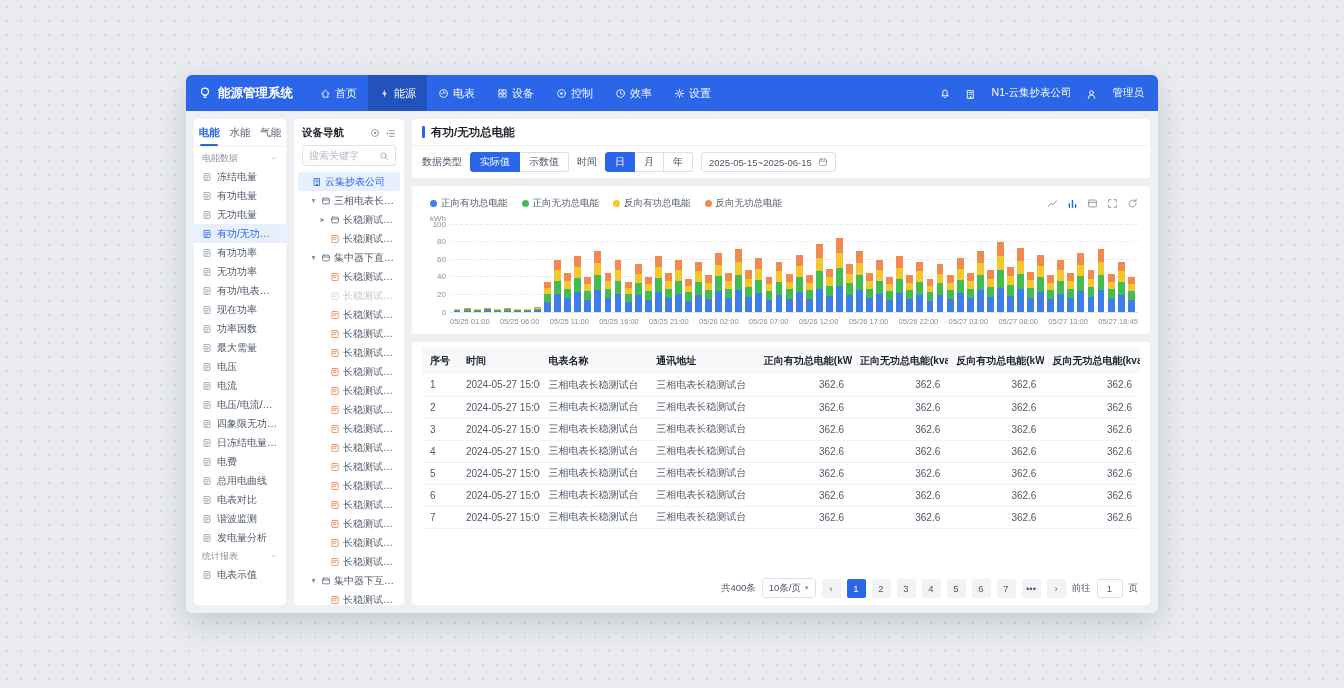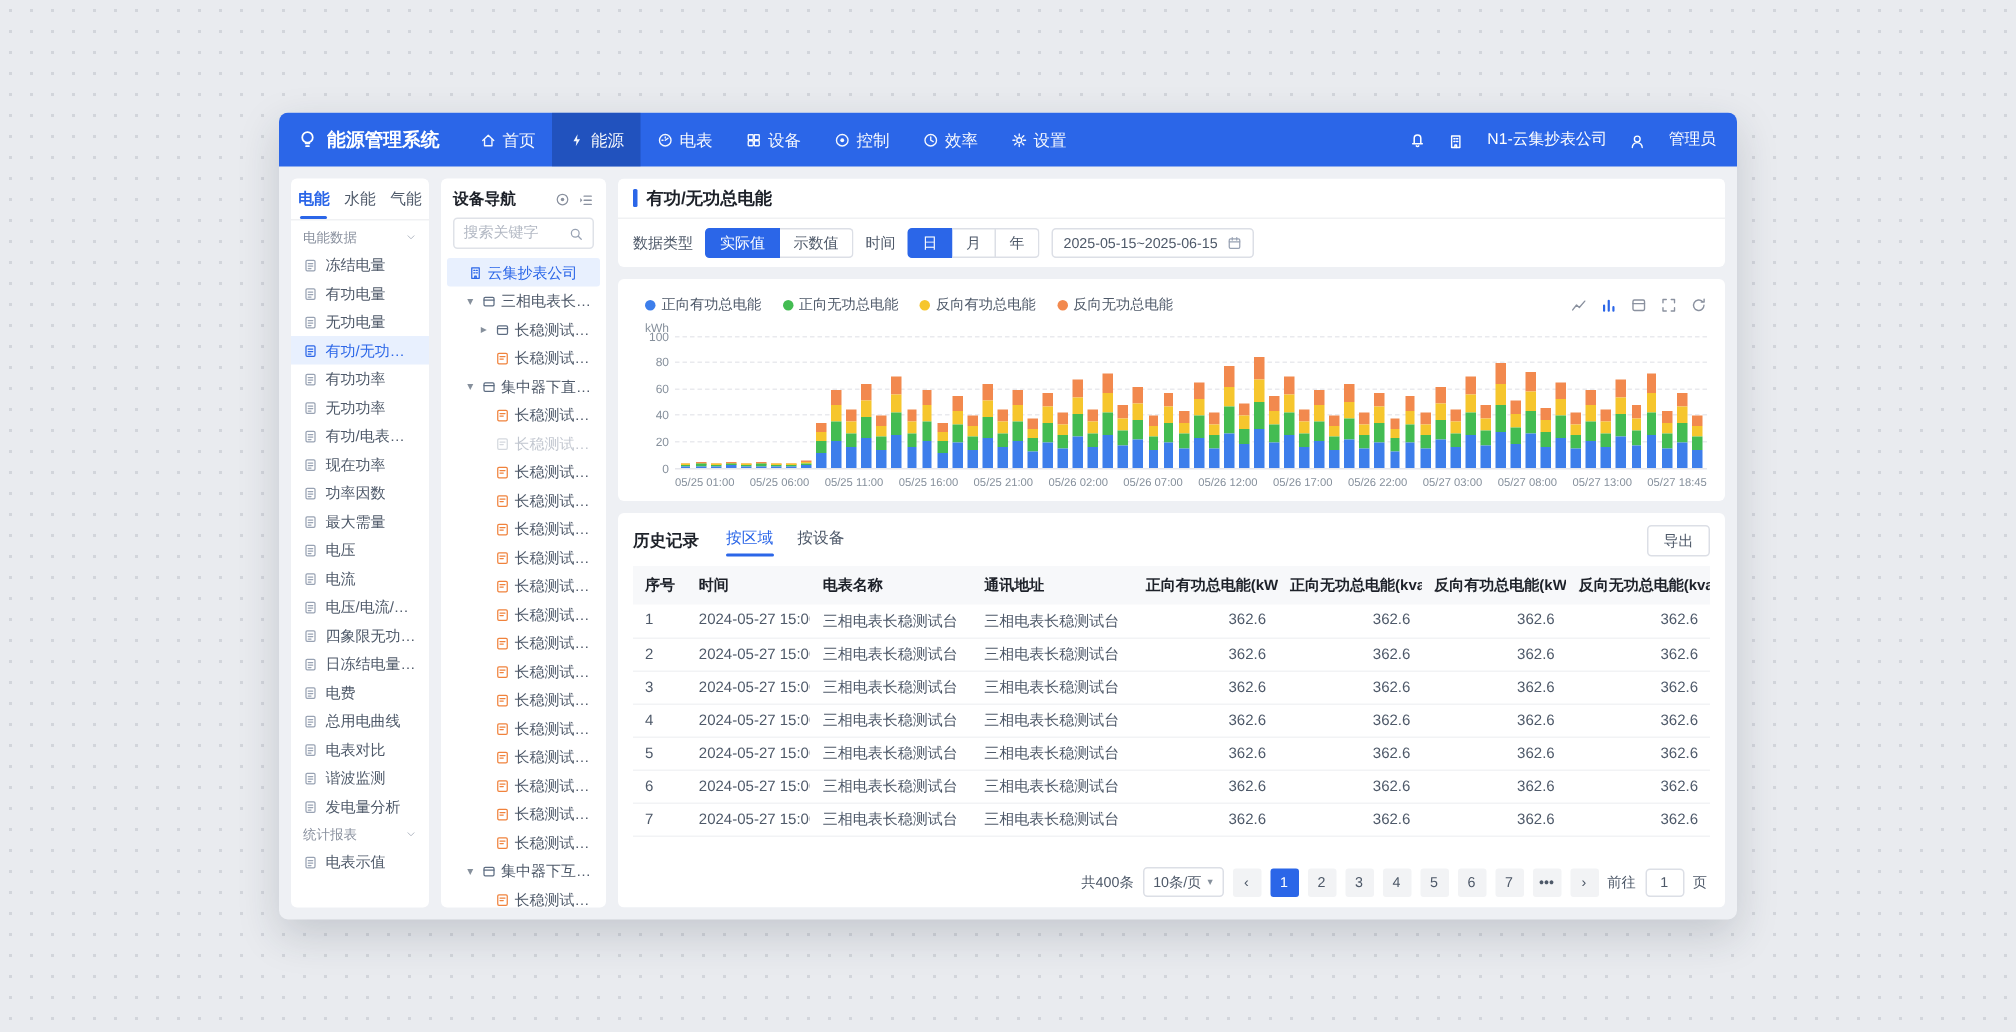--- a/index.html
+++ b/index.html
@@ -1243,28 +1243,20 @@
                   <span>05/27 03:00</span>
                   <span>05/27 08:00</span>
                   <span>05/27 13:00</span>
                   <span>05/27 18:45</span>
                 </div>
             </div>
           </div>
         </div>
 
         <div class="panel table-panel">
-          <div class="table-head">
-            <span class="tp-title">历史记录</span>
-            <div class="tp-tabs" id="tp-tabs">
-                <div class="tp-tab active">按区域</div>
-                <div class="tp-tab">按设备</div>
-              </div>
-            <button class="export-btn">导出</button>
-          </div>
           <div class="table-wrap">
             <table>
               <colgroup id="cols">
                   <col style="width: 5%;">
                   <col style="width: 11.5%;">
                   <col style="width: 15%;">
                   <col style="width: 15%;">
                   <col style="width: 13.4%;">
                   <col style="width: 13.4%;">
                   <col style="width: 13.4%;">

